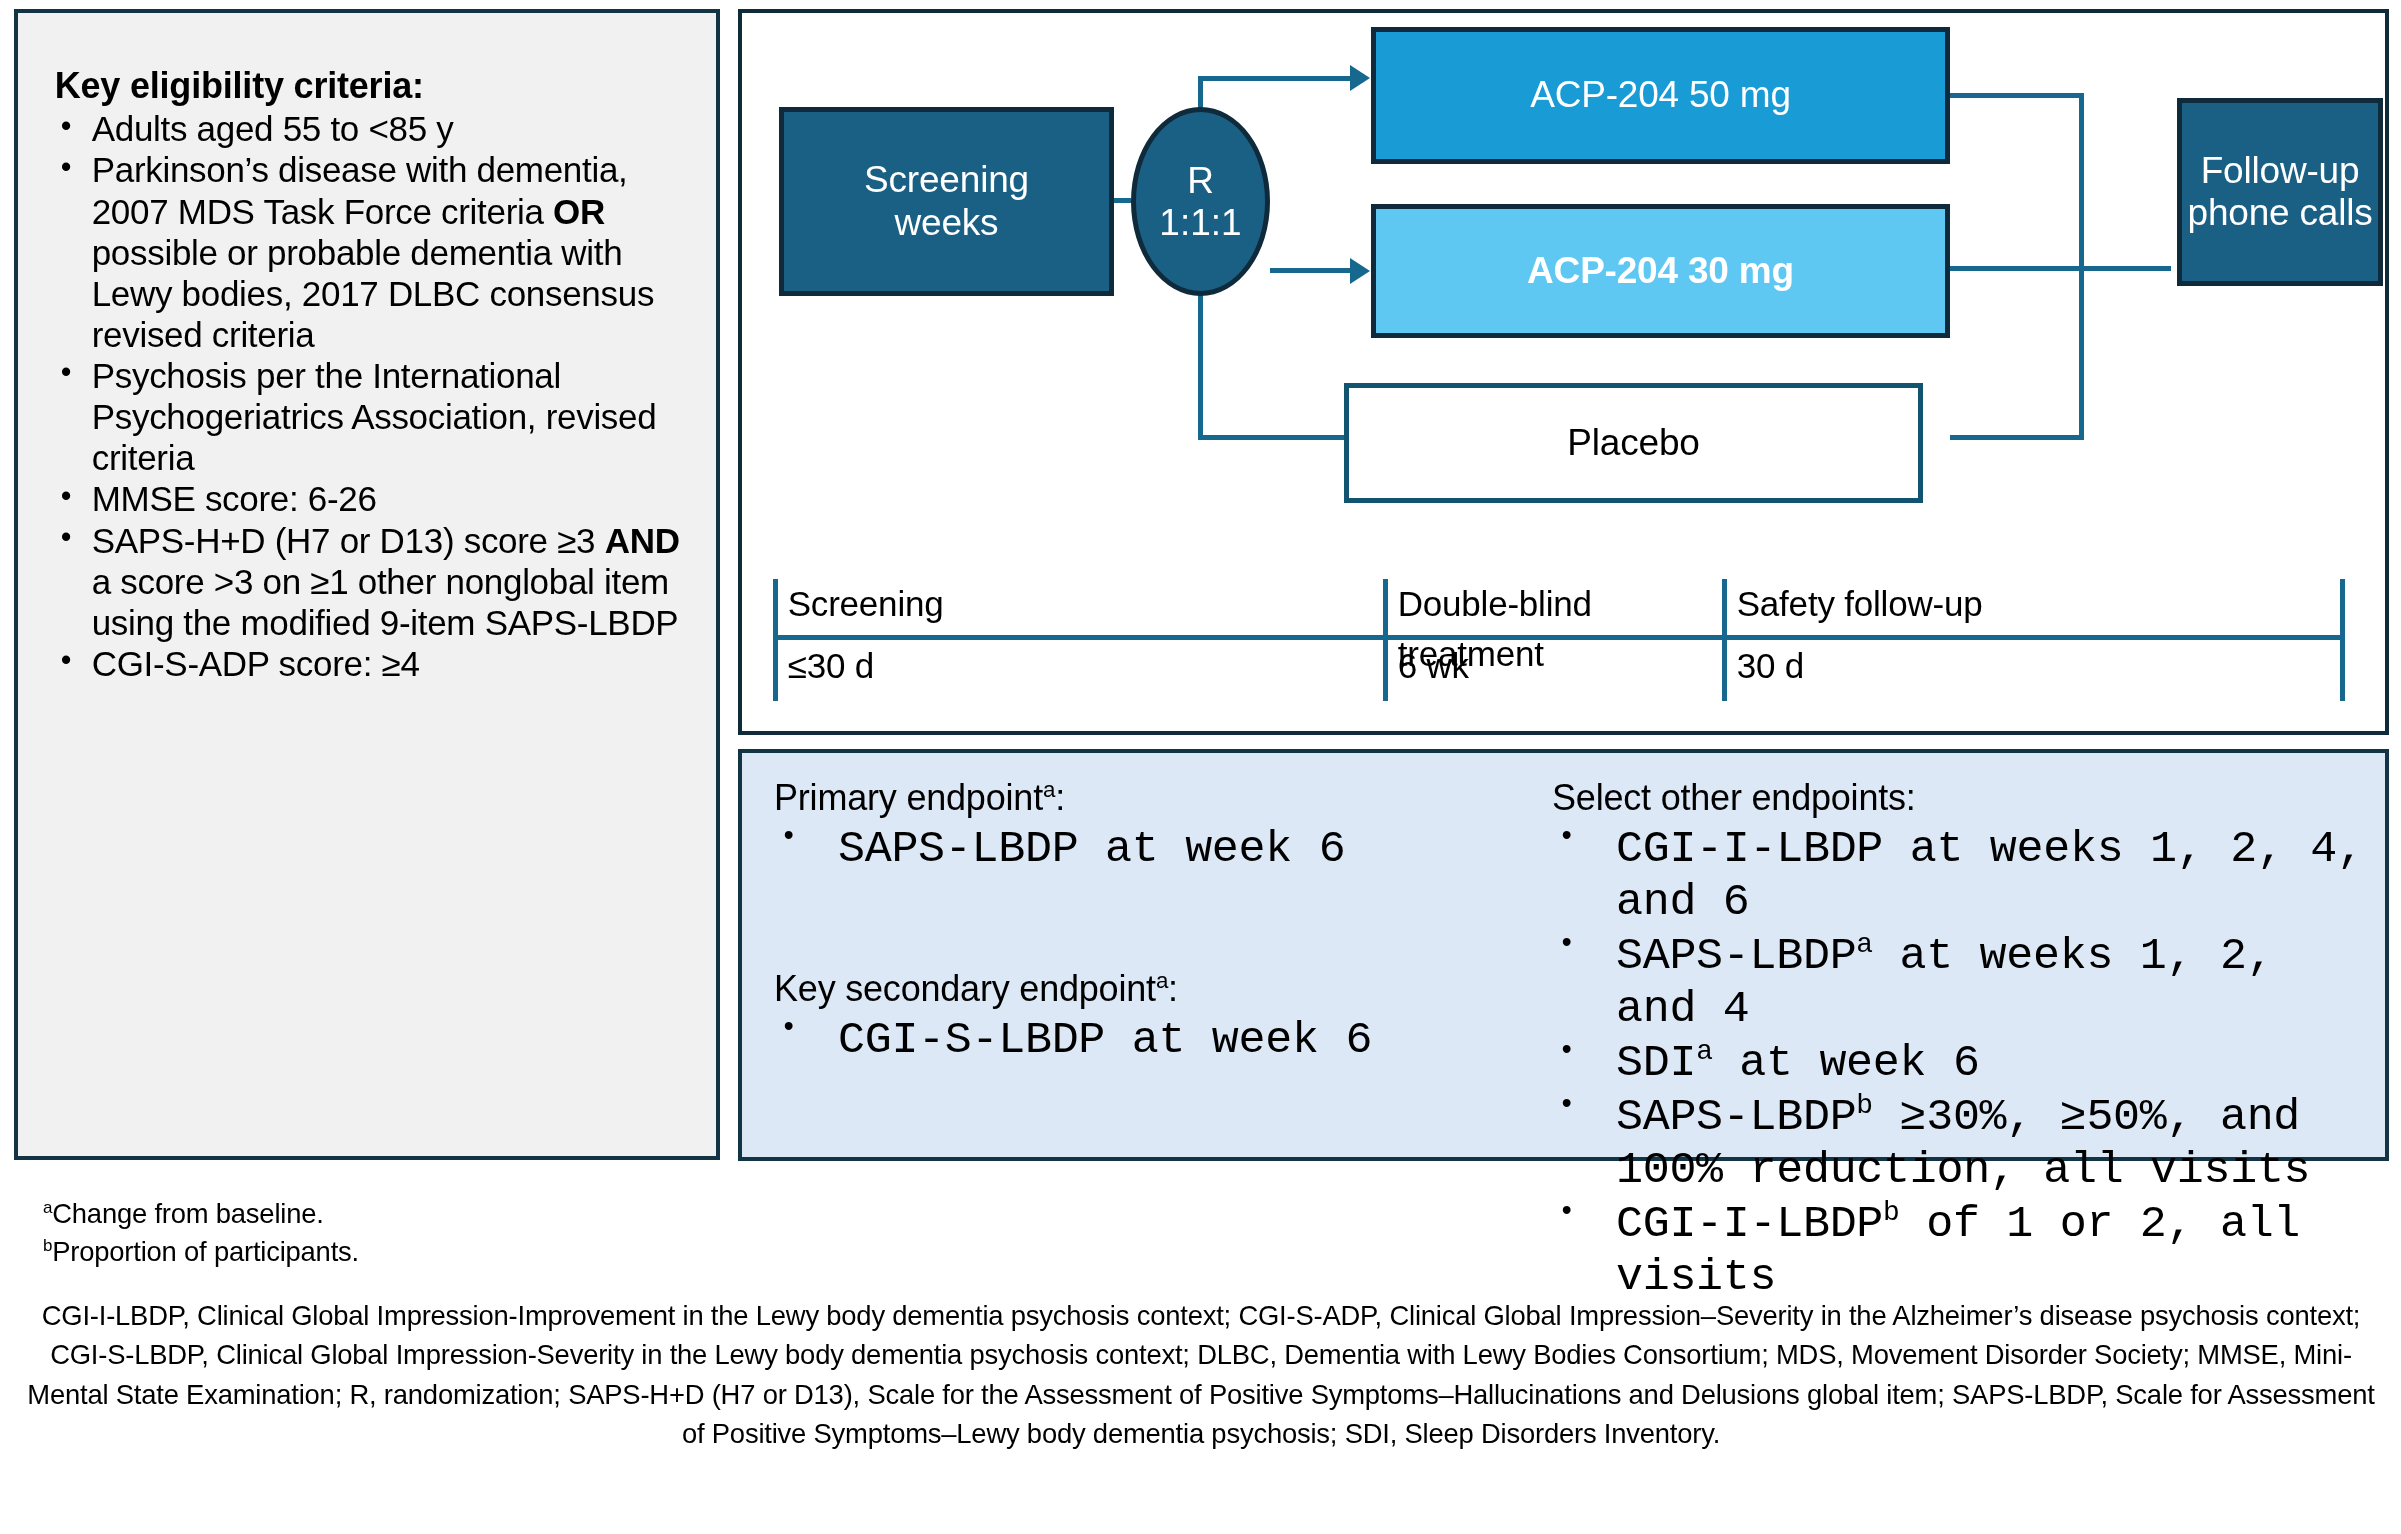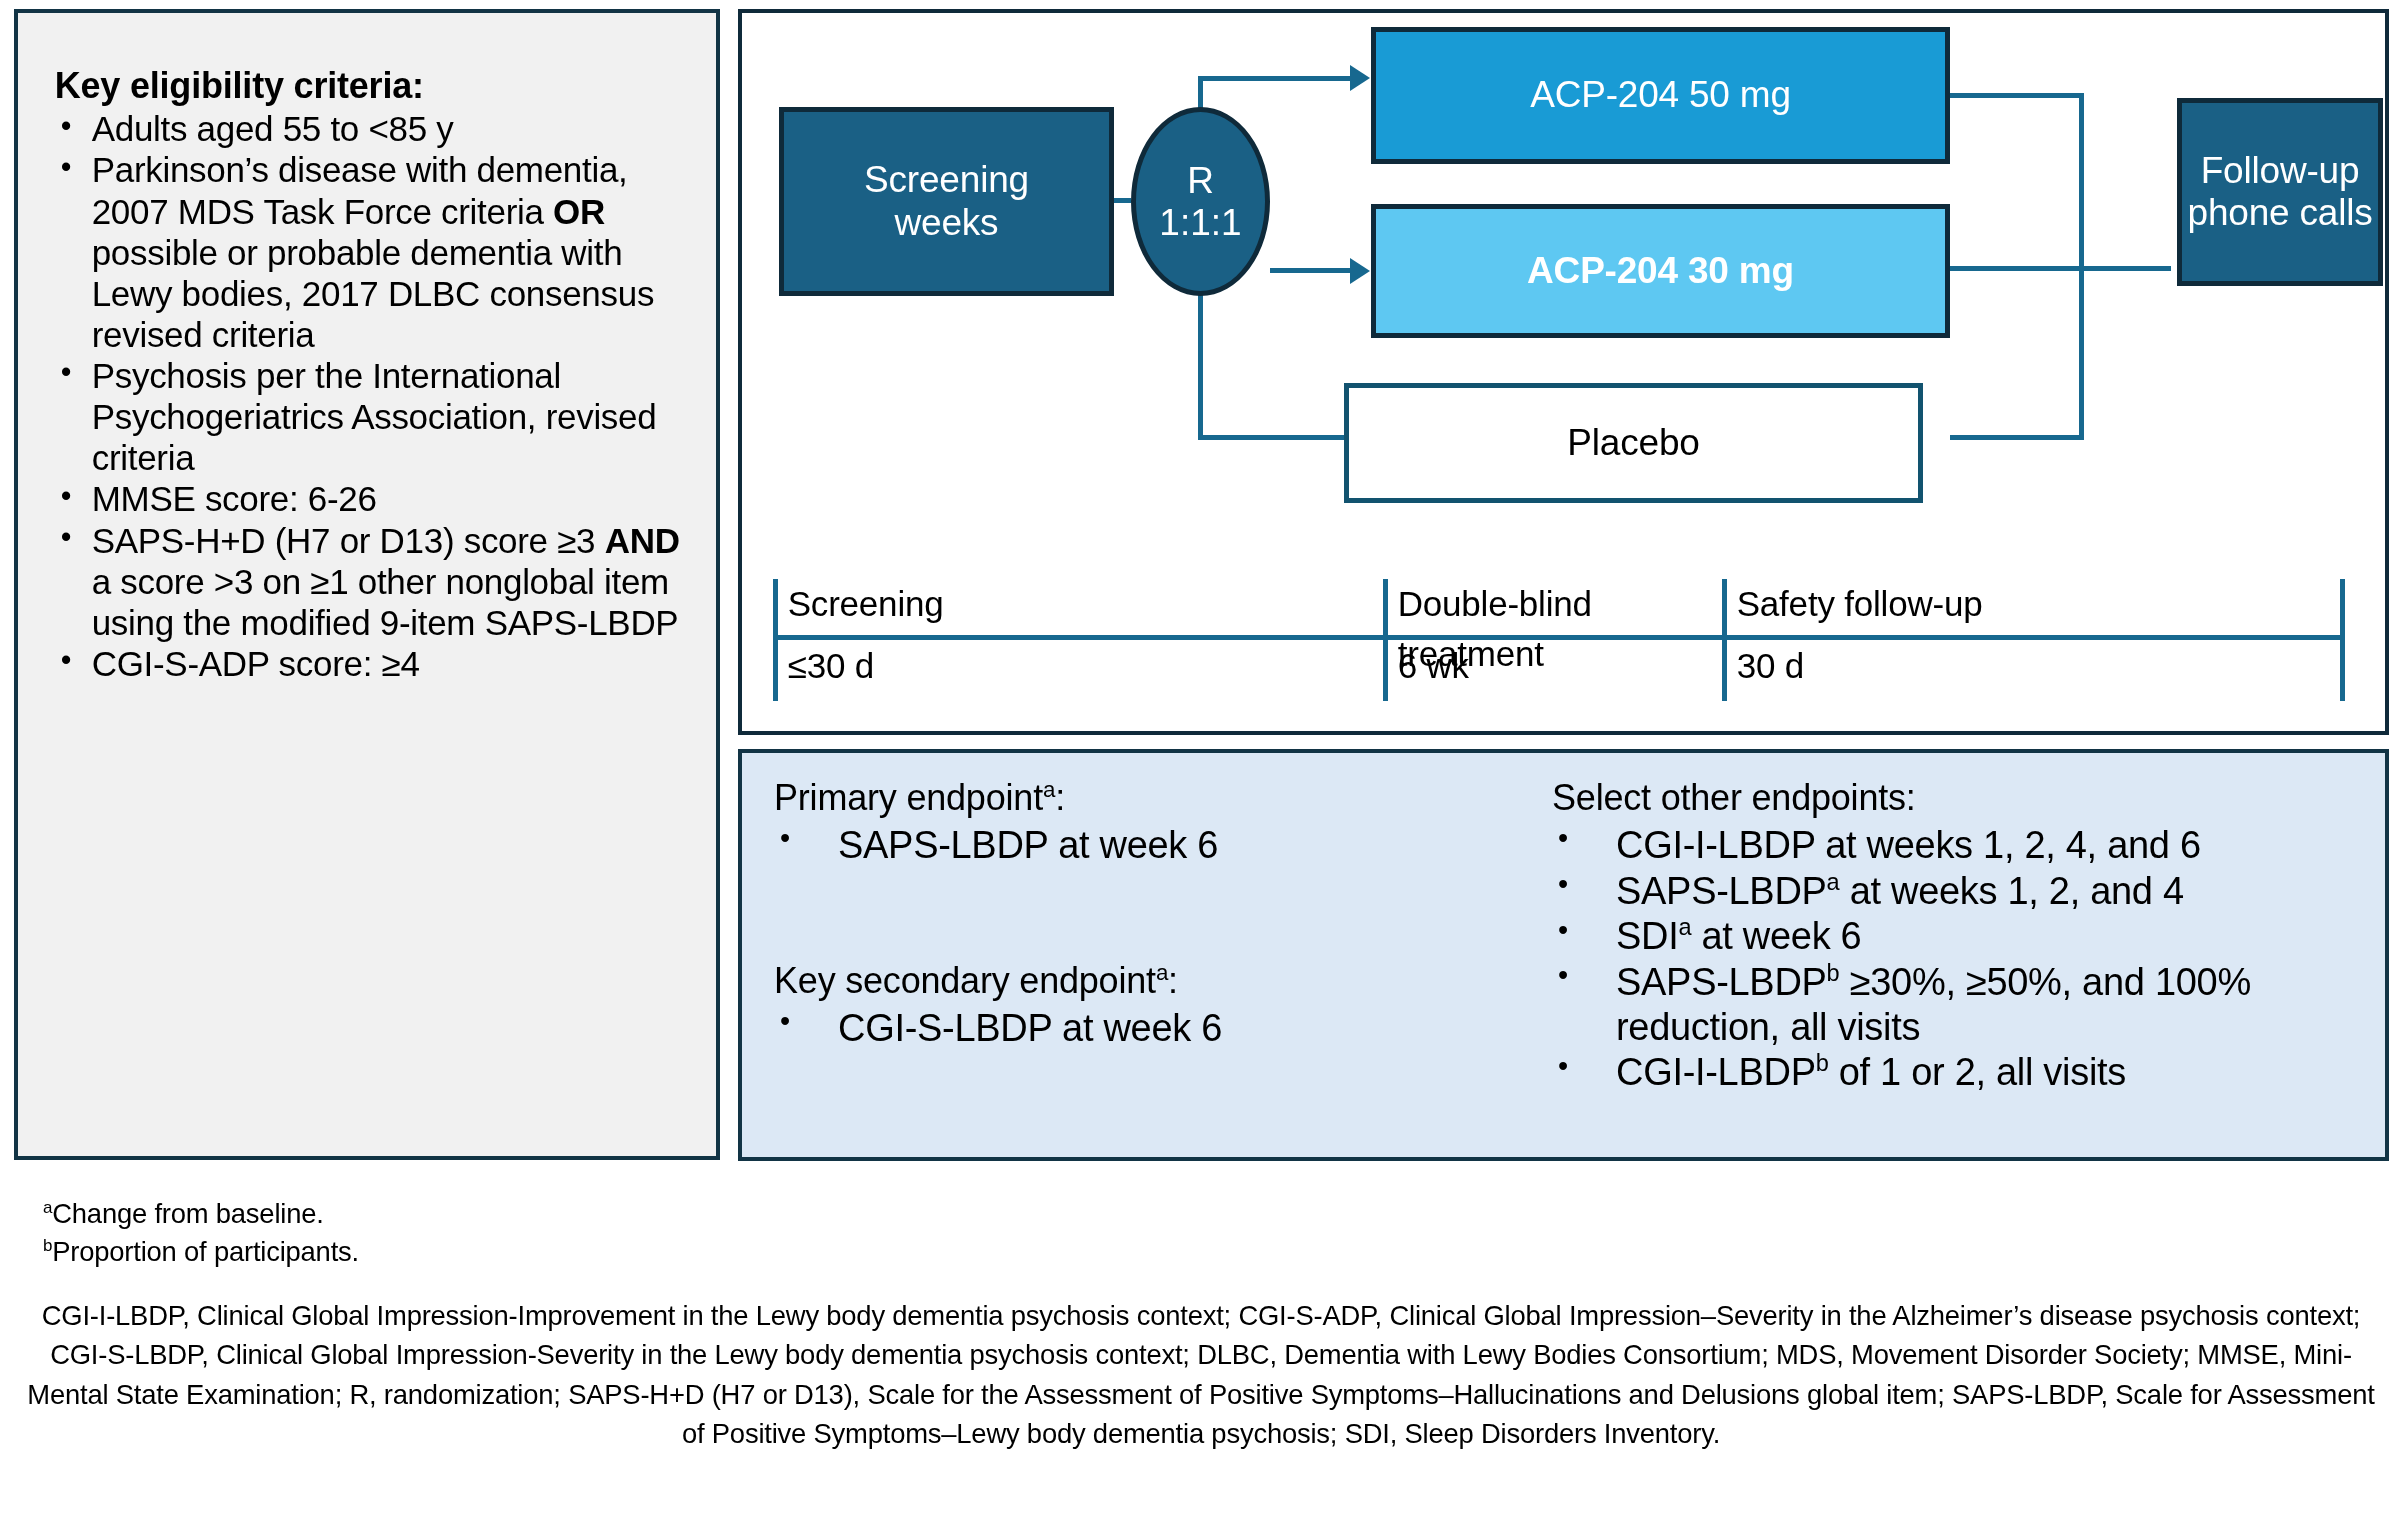--- a/index.html
+++ b/index.html
@@ -237,24 +237,25 @@
     margin-bottom: 3.8px;
   }
   ul.ep-list {
     list-style: none;
     margin: 0;
     padding: 0;
   }
   ul.ep-list > li {
     position: relative;
     padding-left: 64px;
-    font-size: 38px;
+    font-size: 45px;
     line-height: 1.18;
     letter-spacing: -0.3px;
     margin-bottom: 0.8px;
+    font-family: Liberation Mono, monospace;
   }
   ul.ep-list > li::before {
     content: "\2022";
     position: absolute;
     left: 6.1px;
     top: -1.5px;
     font-size: 29px;
   }
   .ep-gap { height: 90px; }
   sup { font-size: 0.62em; vertical-align: super; line-height: 0; }

